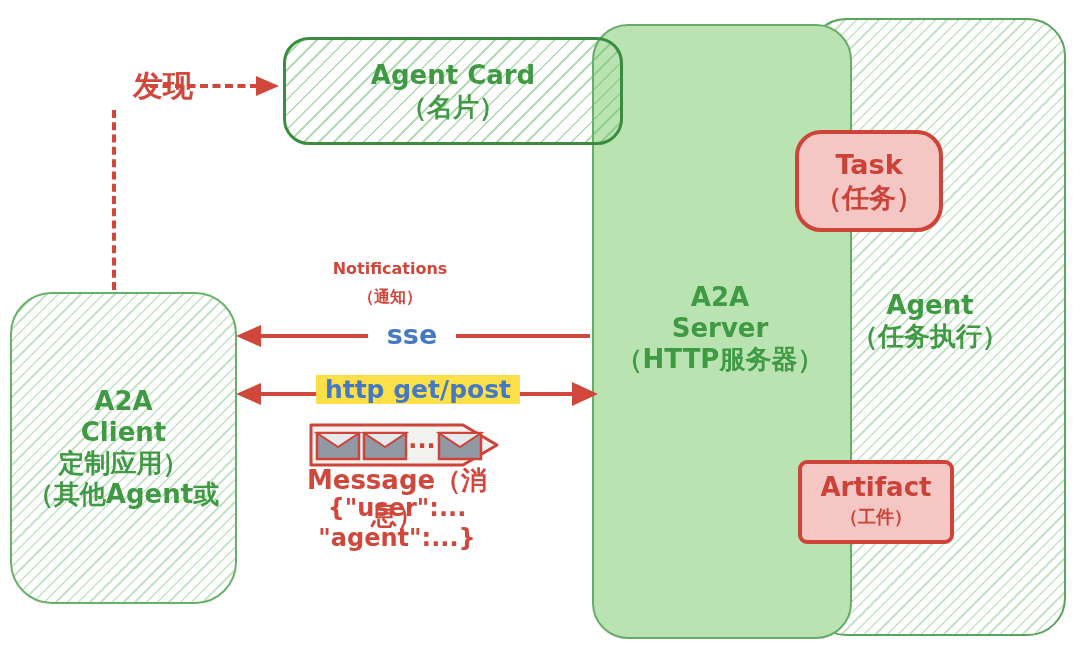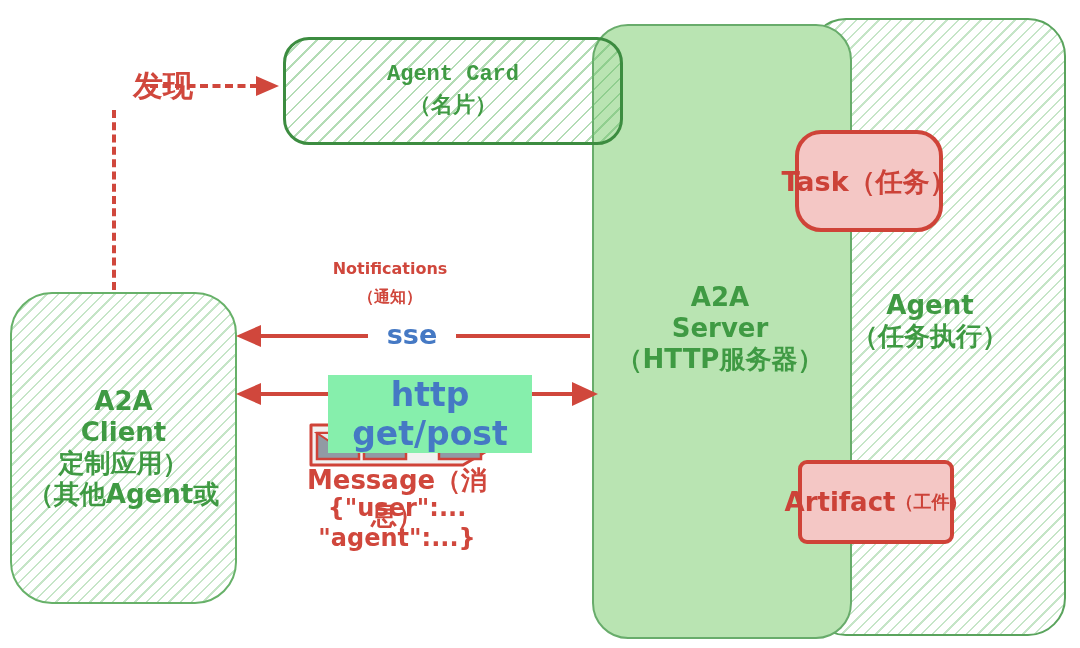--- a/index.html
+++ b/index.html
@@ -17,36 +17,36 @@
     background-image:repeating-linear-gradient(135deg,
       rgba(104,185,108,0.5) 0 1.8px, rgba(104,185,108,0) 1.8px 10.5px);
   }
   #agent-box{left:808px;top:18px;width:254px;height:614px;border:2px solid #5aa45d;border-radius:38px;z-index:1;}
   #server-box{left:592px;top:24px;width:256px;height:611px;background:#b9e4b2;border:2px solid #68ac6b;border-radius:36px;z-index:2;}
   #agent-card{left:283px;top:37px;width:334px;height:102px;border:3px solid #3c8c40;border-radius:26px;z-index:3;
     display:flex;flex-direction:column;align-items:center;justify-content:center;}
   #client-box{left:10px;top:292px;width:223px;height:308px;border:2px solid #67b169;border-radius:42px;z-index:3;
     display:flex;flex-direction:column;align-items:center;justify-content:center;}
   .pink-node{background:#f4c7c5;border:4px solid #cf4338;z-index:4;
-    display:flex;flex-direction:row;align-items:center;justify-content:center;}
+    display:flex;flex-direction:column;align-items:center;justify-content:center;}
   #task-box{left:795px;top:130px;width:140px;height:94px;border-radius:26px;}
   #artifact-box{left:798px;top:460px;width:148px;height:76px;border-radius:9px;}
   
   .green-text{color:#3f9a43;text-align:center;}
   .red-text{color:#d0473c;text-align:center;}
   .blue-text{color:#4579c4;text-align:center;}
   .node-line{font-size:26px;line-height:31px;white-space:nowrap;}
-  .card-line{font-size:22px;line-height:32px;font-family:Liberation Mono, monospace;}
+  .card-line{font-size:26px;line-height:32px;}
   .pink-line{color:#cc4238;font-size:27px;line-height:33px;white-space:nowrap;}
   #server-text{left:592px;top:282px;width:256px;z-index:3;}
   #agent-text{left:820px;top:290px;width:220px;z-index:3;}
   #discovery-label{left:84px;top:66px;width:62px;font-size:30px;z-index:5;margin-left:48px;}
   #notifications-label{left:295px;top:255px;width:190px;font-size:16px;line-height:28px;z-index:5;}
   #sse-label{left:368px;top:319px;width:80px;font-size:27px;background:#ffffff;padding:0 4px;z-index:6;}
-  #http-label{left:328px;top:375px;width:196px;font-size:33px;background:#86efac;padding:0 4px;z-index:6;}
+  #http-label{left:316px;top:375px;width:196px;font-size:25px;background:#fde047;padding:0 4px;z-index:6;}
   #message-caption{left:288px;top:463px;width:218px;font-size:26px;z-index:5;}
   #message-json1{left:288px;top:494px;width:218px;font-size:24px;z-index:5;}
   #message-json2{left:288px;top:524px;width:218px;font-size:24px;z-index:5;}
   
   .red-line{background:#d0473c;height:4px;z-index:5;}
   .tri{width:0;height:0;z-index:5;}
   .tri-left{border-top:11px solid transparent;border-bottom:11px solid transparent;border-right:25px solid #d0473c;}
   .tri-right{border-top:12px solid transparent;border-bottom:12px solid transparent;border-left:26px solid #d0473c;}
   #discovery-dash{left:150px;top:84px;width:108px;border-top:4px dashed #d0473c;z-index:5;}
   #discovery-head{left:256px;top:76px;border-top:10px solid transparent;border-bottom:10px solid transparent;border-left:23px solid #d0473c;}

